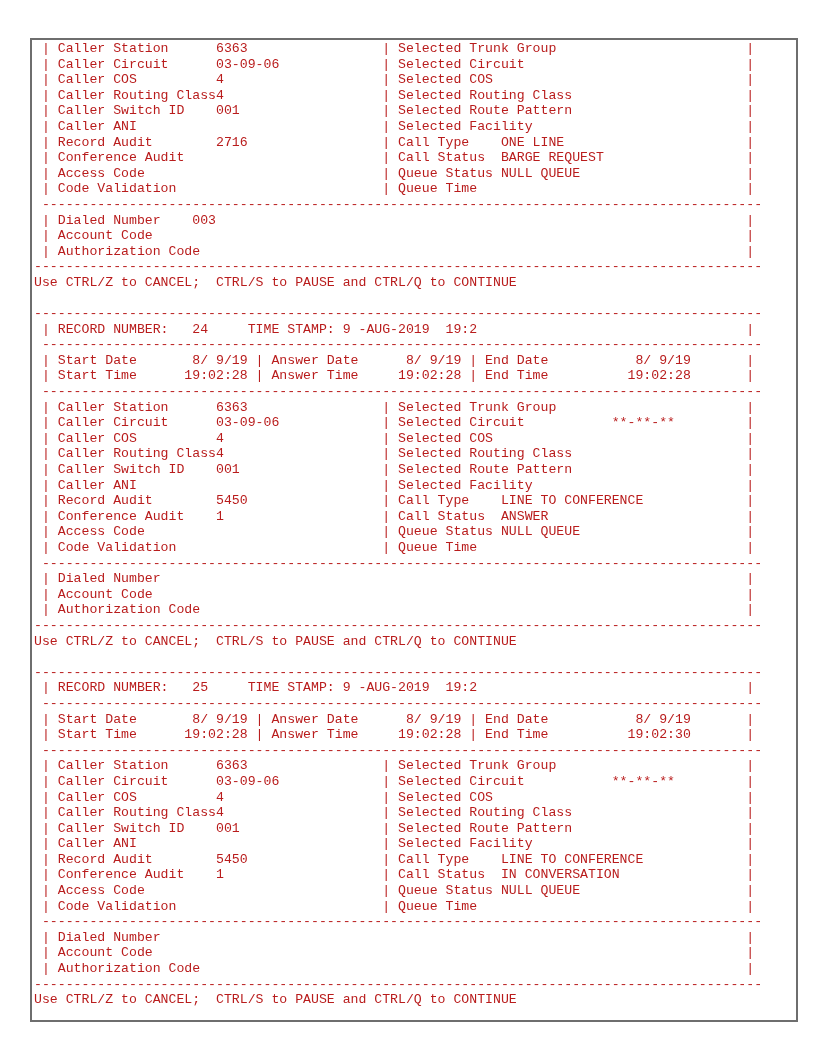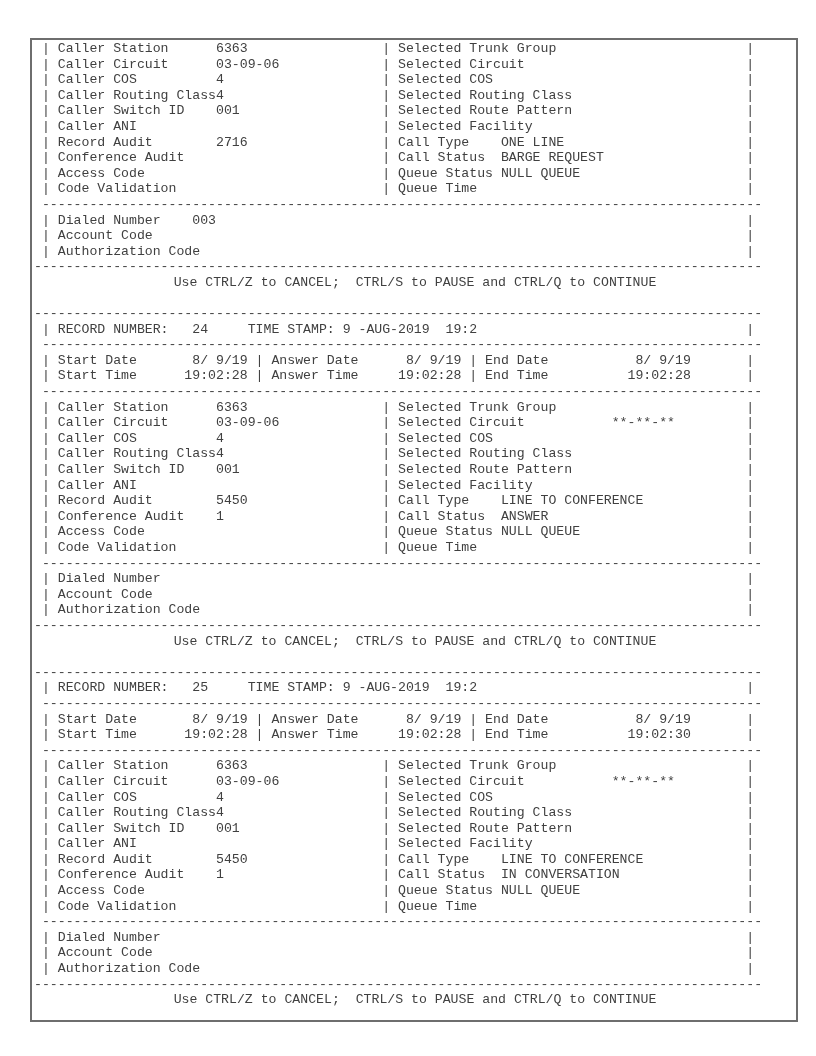--- a/index.html
+++ b/index.html
@@ -7,23 +7,23 @@
        font-family:"Liberation Mono","DejaVu Sans Mono",monospace;}
   .page-border{
     position:absolute;left:30px;top:38px;width:768px;height:984px;
     border:2px solid #6e6e6e;box-sizing:border-box;
     padding:1px 0 0 2px;overflow:hidden;background:#ffffff;
   }
   pre{
     margin:0;padding:0;
     font-family:"Liberation Mono","DejaVu Sans Mono",monospace;
     font-size:13.2px;line-height:15.6px;
-    color:#404040;white-space:pre;
+    color:#b91c1c;white-space:pre;
   }
-  pre.prompt-block{height:31.2px;overflow:hidden;text-align:center;}
+  pre.prompt-block{height:31.2px;overflow:hidden;}
   pre.prompt-block.last{height:15.6px;}
 </style>
 </head>
 <body>
 
 <div class="page-border">
   <pre> | Caller Station      6363                 | Selected Trunk Group                        |
  | Caller Circuit      03-09-06             | Selected Circuit                            |
  | Caller COS          4                    | Selected COS                                |
  | Caller Routing Class4                    | Selected Routing Class                      |

